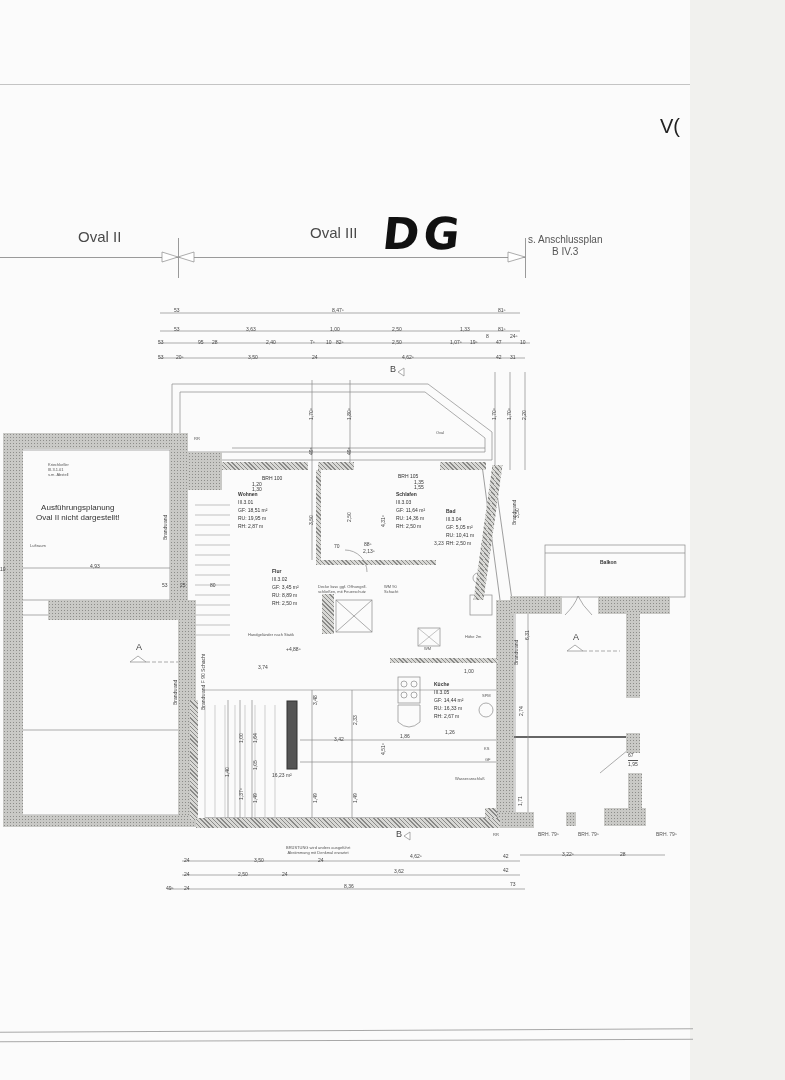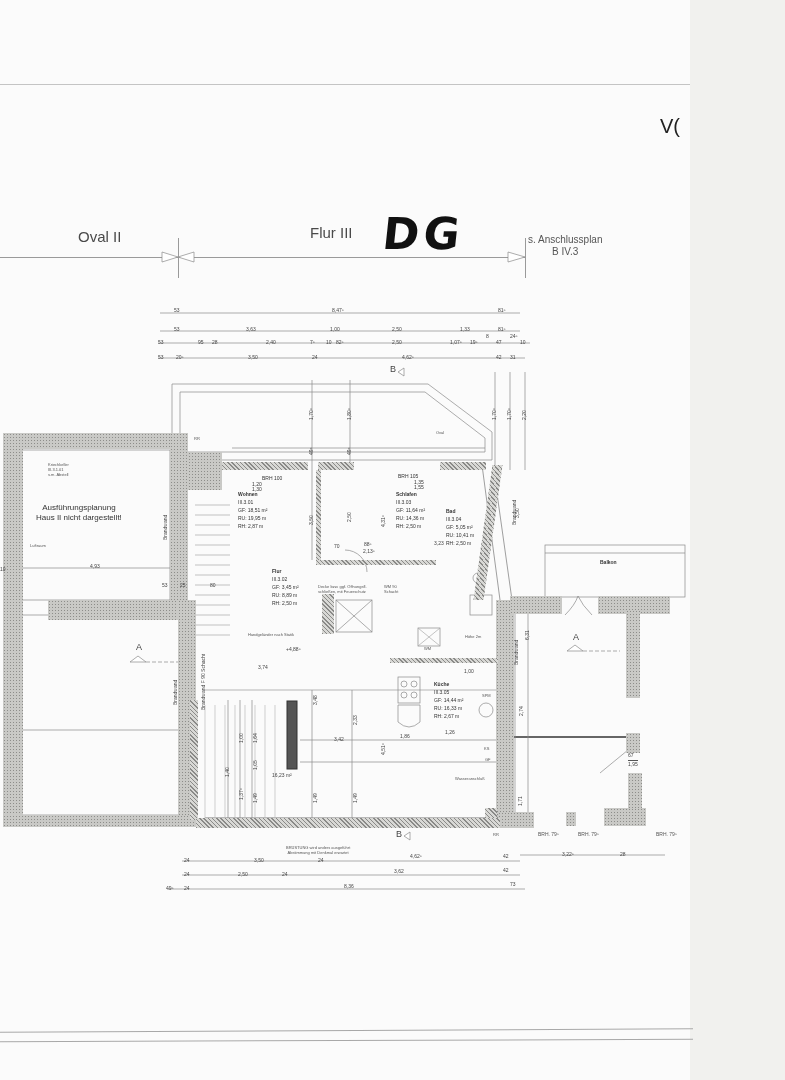--- a/index.html
+++ b/index.html
@@ -50,21 +50,21 @@
 
 <div class="sheet"></div>
 <div class="strip"></div>
 
 <div class="hline" style="left:0;top:84px;width:690px;background:#c4c4c4;"></div>
 <div class="hline" style="left:0;top:257px;width:525px;"></div>
 <div class="vline" style="left:178px;top:238px;height:40px;"></div>
 <div class="vline" style="left:525px;top:238px;height:40px;"></div>
 
 <div class="abs house-label" style="left:78px;top:228px;">Oval II</div>
-<div class="abs house-label" style="left:310px;top:224px;">Flur III</div>
+<div class="abs house-label" style="left:310px;top:224px;">Oval III</div>
 <div class="abs dg" style="left:383px;top:208px;">DG</div>
 <div class="abs ref" style="left:528px;top:234px;">
   <div>s. Anschlussplan</div>
   <div>B IV.3</div>
 </div>
 <div class="abs vo" style="left:660px;top:115px;">V(</div>
 
 <svg width="785" height="1080">
   <g stroke="#8a8a8a" stroke-width="0.7" fill="none">
 
@@ -243,21 +243,21 @@
 <div class="abs section-letter" style="left:136px;top:642px;">A</div>
 <div class="abs section-letter" style="left:573px;top:632px;">A</div>
 
 <div class="abs note" style="left:48px;top:462px;">
   <div>Kriechkeller</div>
   <div>III.3.1.01</div>
   <div>s.m. Abstell</div>
 </div>
 <div class="abs big-note" style="left:36px;top:503px;">
   <div>Ausführungsplanung</div>
-  <div>Haus II nicht dargestellt!</div>
+  <div>Oval II nicht dargestellt!</div>
 </div>
 <div class="abs note" style="left:30px;top:543px;">Luftraum</div>
 <div class="abs dimv" style="left:162px;top:540px;">Brandwand</div>
 <div class="abs dimv" style="left:172px;top:705px;">Brandwand</div>
 <div class="abs dim" style="left:90px;top:563px;">4,93</div>
 <div class="abs dim" style="left:0px;top:566px;">10</div>
 <div class="abs dim" style="left:162px;top:582px;">53</div>
 <div class="abs dim" style="left:180px;top:582px;">25</div>
 <div class="abs dim" style="left:210px;top:582px;">80</div>
 <div class="abs note" style="left:194px;top:436px;">RR</div>

